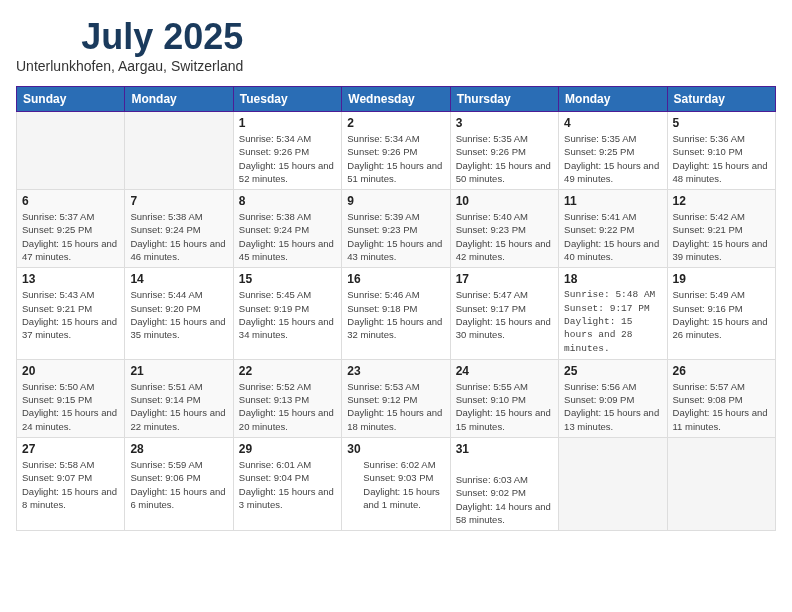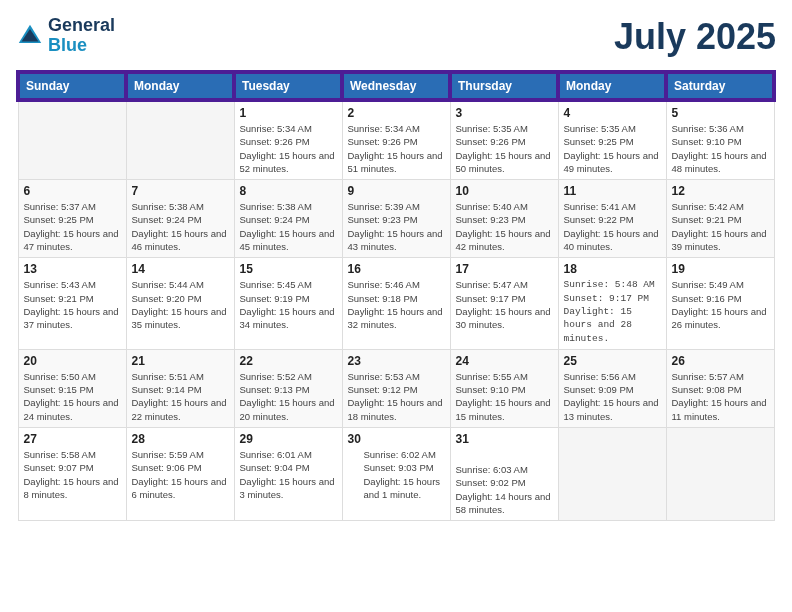--- a/index.html
+++ b/index.html
@@ -51,21 +51,21 @@
       border-collapse: collapse;
       border: 1px solid #ccc;
     }
     .calendar th {
       background: #2a6db5;
       color: #fff;
       font-size: 12px;
       font-weight: bold;
       padding: 5px 6px;
       text-align: left;
-      border: 4px solid #4c1d95;
+      border: 1px solid #4c1d95;
     }
     .calendar td {
       vertical-align: top;
       padding: 4px 5px;
       border: 1px solid #ddd;
       width: 107px;
       min-height: 80px;
       background: #fff;
       font-size: 10px;
       color: #333;
@@ -86,32 +86,23 @@
       line-height: 1.4;
     }
     .empty-cell {
       background: #f5f5f5 !important;
     }
   </style>
 </head>
 <body>
 
 <div class="header">
-  <div class="logo">
-    <svg class="logo-icon" viewBox="0 0 40 40" xmlns="http://www.w3.org/2000/svg">
-      <polygon points="20,4 36,30 4,30" fill="#1a8fc1"></polygon>
-      <polygon points="20,10 32,28 8,28" fill="#1a3a5c"></polygon>
-    </svg>
-    <div>
-      <div class="logo-text">General</div>
-      <div class="logo-text logo-blue">Blue</div>
-    </div>
-  </div>
   <div class="title-block">
     <div class="month-title">July 2025</div>
+    <div class="subtitle">Unterlunkhofen, Aargau, Switzerland</div>
   </div>
 </div>
 
 <table class="calendar">
   <thead>
     <tr>
       <th>Sunday</th>
       <th>Monday</th>
       <th>Tuesday</th>
       <th>Wednesday</th>

